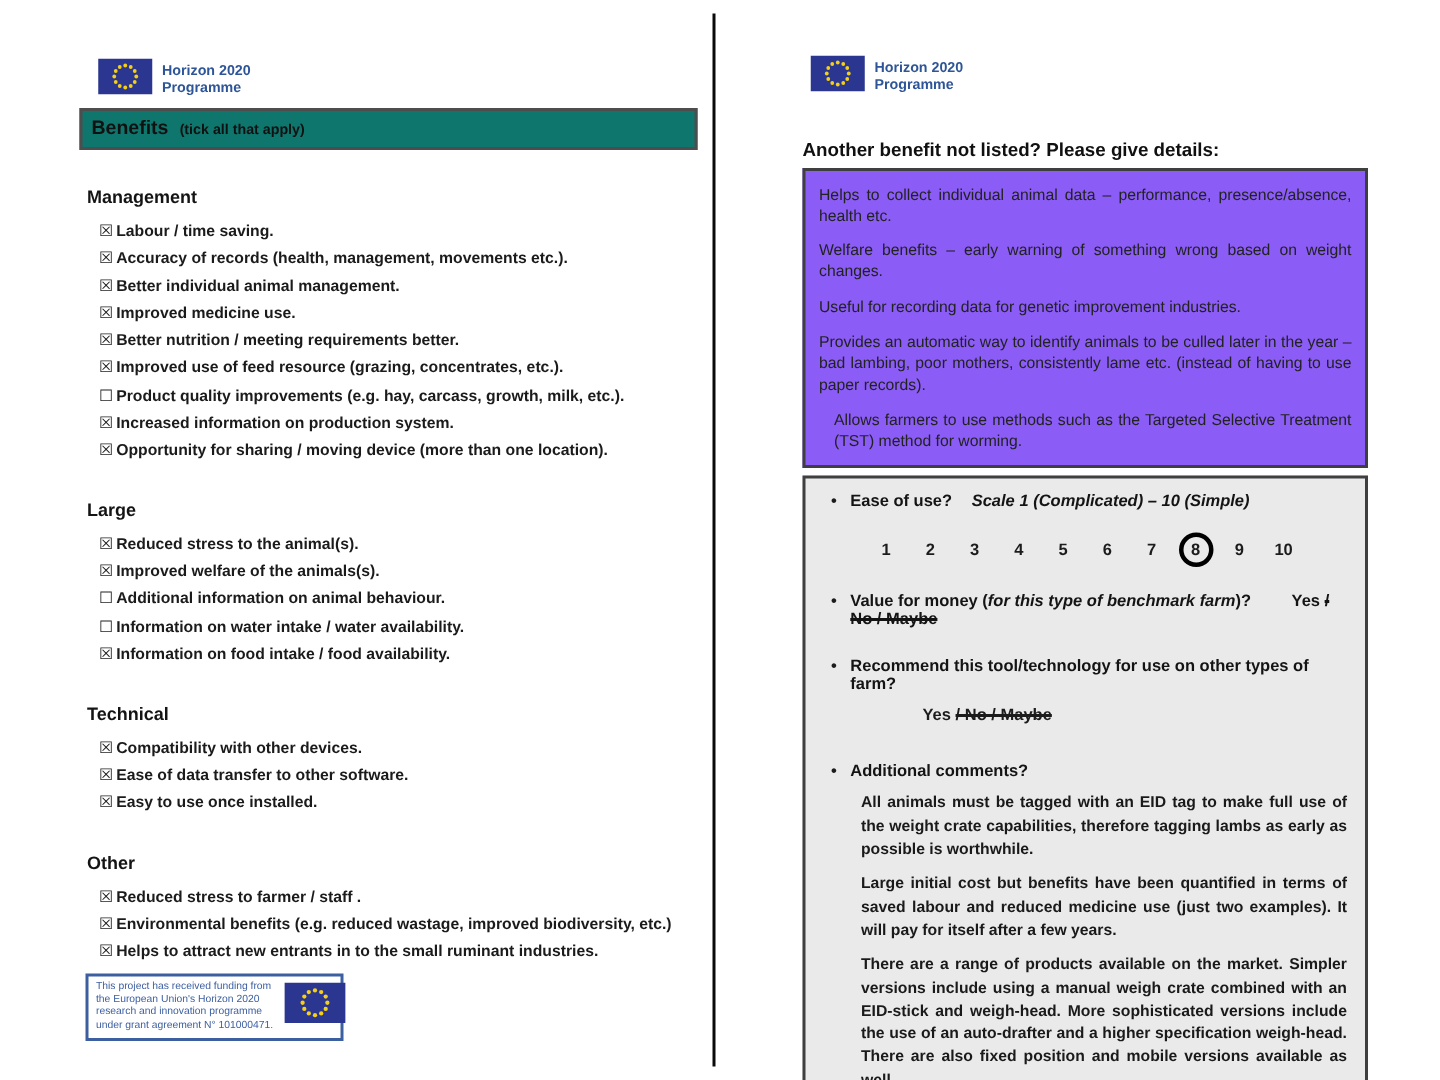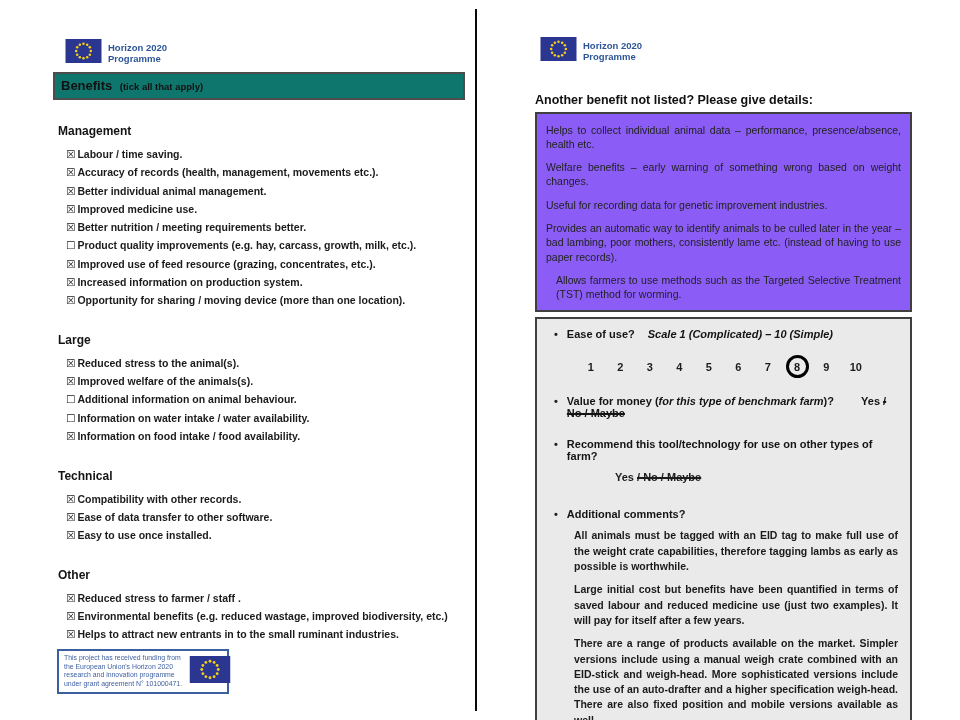--- a/index.html
+++ b/index.html
@@ -106,40 +106,40 @@
 
   <div id="benefit-sections">
       <div class="section">
         <h3>Management</h3>
         <ul class="items">
           <li><span class="cbx">☒</span><span>Labour / time saving.</span></li>
           <li><span class="cbx">☒</span><span>Accuracy of records (health, management, movements etc.).</span></li>
           <li><span class="cbx">☒</span><span>Better individual animal management.</span></li>
           <li><span class="cbx">☒</span><span>Improved medicine use.</span></li>
           <li><span class="cbx">☒</span><span>Better nutrition / meeting requirements better.</span></li>
+          <li><span class="cbx">☒</span><span>Improved use of feed resource (grazing, concentrates, etc.).</span></li>
           <li><span class="cbx">☐</span><span>Product quality improvements (e.g. hay, carcass, growth, milk, etc.).</span></li>
-          <li><span class="cbx">☒</span><span>Improved use of feed resource (grazing, concentrates, etc.).</span></li>
           <li><span class="cbx">☒</span><span>Increased information on production system.</span></li>
           <li><span class="cbx">☒</span><span>Opportunity for sharing / moving device (more than one location).</span></li>
         </ul>
       </div>
       <div class="section">
         <h3>Large</h3>
         <ul class="items">
           <li><span class="cbx">☒</span><span>Reduced stress to the animal(s).</span></li>
           <li><span class="cbx">☒</span><span>Improved welfare of the animals(s).</span></li>
           <li><span class="cbx">☐</span><span>Additional information on animal behaviour.</span></li>
           <li><span class="cbx">☐</span><span>Information on water intake / water availability.</span></li>
           <li><span class="cbx">☒</span><span>Information on food intake / food availability.</span></li>
         </ul>
       </div>
       <div class="section">
         <h3>Technical</h3>
         <ul class="items">
-          <li><span class="cbx">☒</span><span>Compatibility with other records.</span></li>
+          <li><span class="cbx">☒</span><span>Compatibility with other devices.</span></li>
           <li><span class="cbx">☒</span><span>Ease of data transfer to other software.</span></li>
           <li><span class="cbx">☒</span><span>Easy to use once installed.</span></li>
         </ul>
       </div>
       <div class="section">
         <h3>Other</h3>
         <ul class="items">
           <li><span class="cbx">☒</span><span>Reduced stress to farmer / staff .</span></li>
           <li><span class="cbx">☒</span><span>Environmental benefits (e.g. reduced wastage, improved biodiversity, etc.)</span></li>
           <li><span class="cbx">☒</span><span>Helps to attract new entrants in to the small ruminant industries.</span></li>

